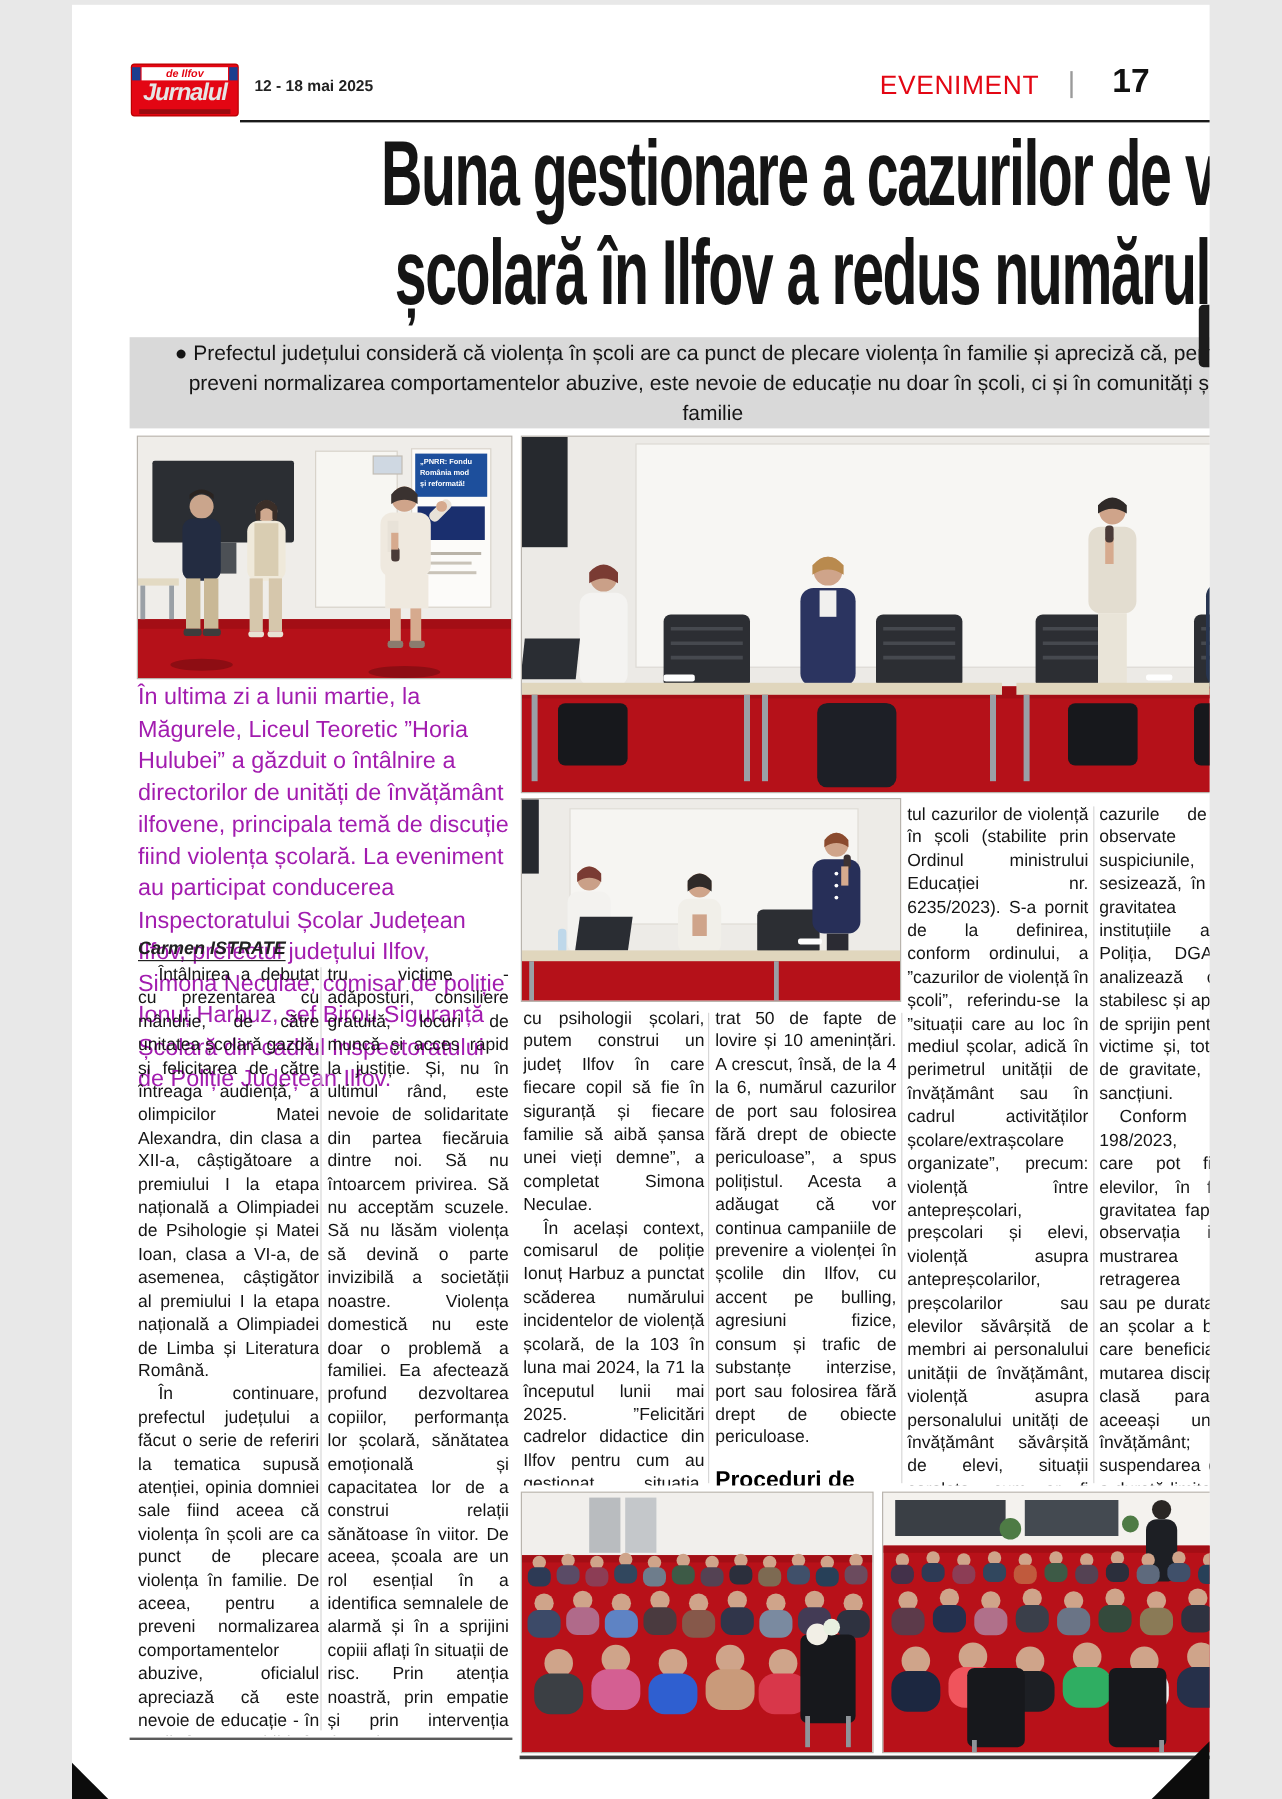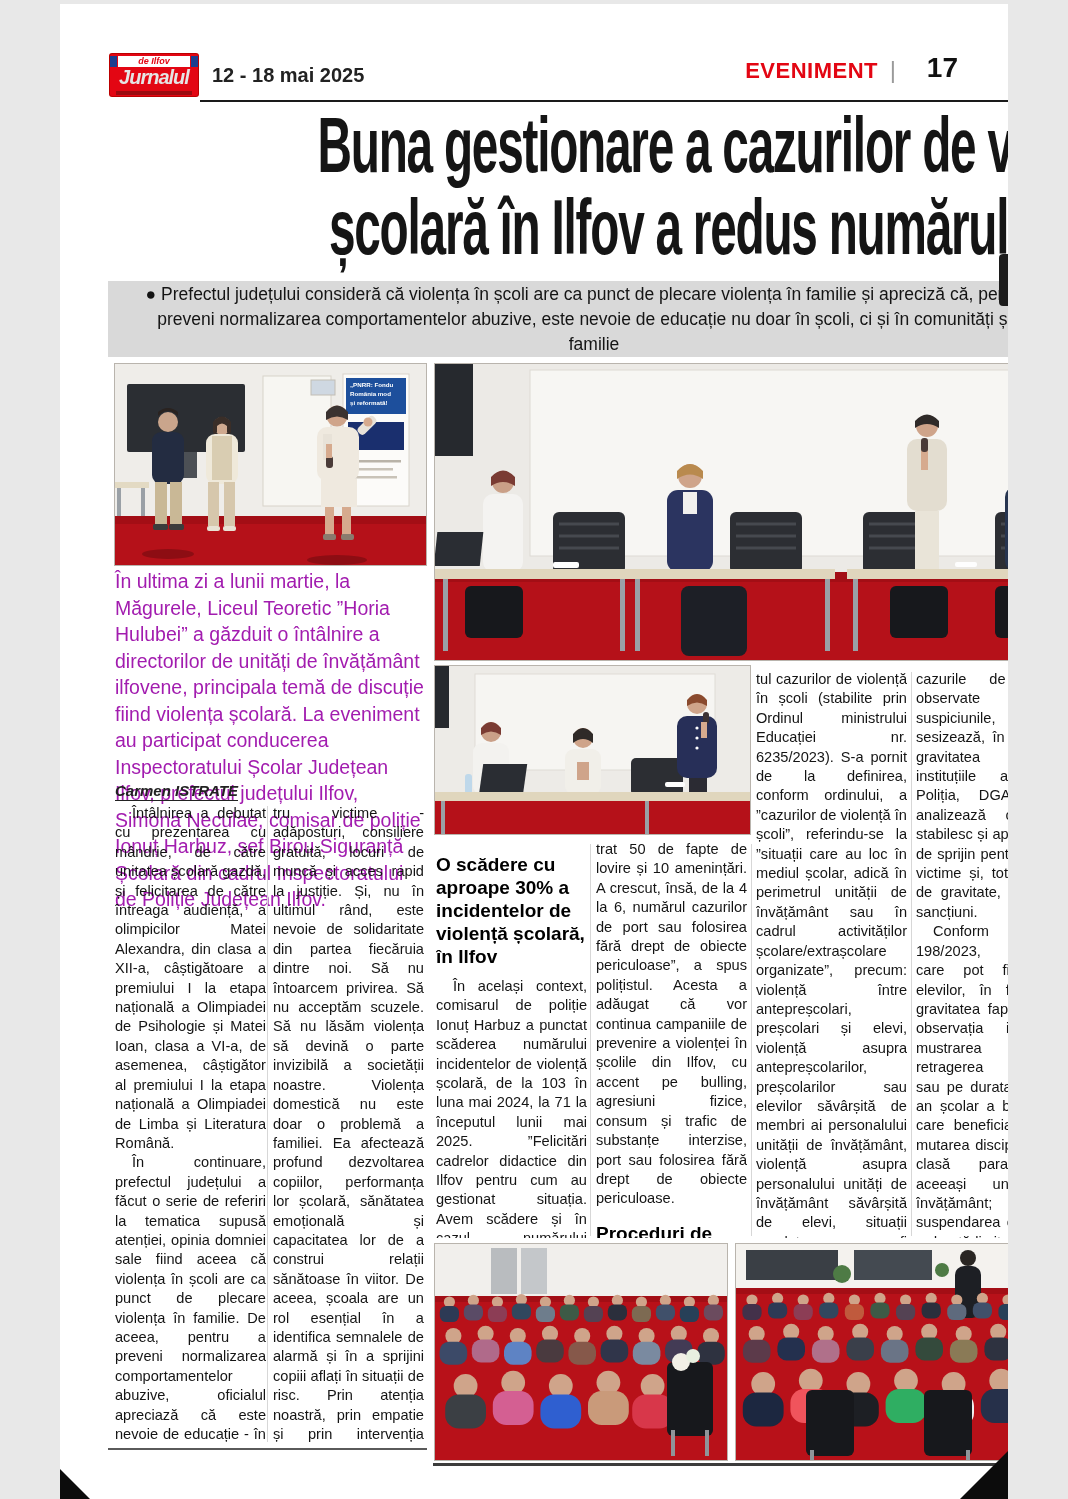--- a/index.html
+++ b/index.html
@@ -9,23 +9,23 @@
   .masthead{position:absolute;left:50px;top:50px;width:88px;height:42px;background:#e30613;
             border-radius:2px;box-shadow:0 0 0 1px #b00;}
   .masthead .topline{position:absolute;left:8px;right:8px;top:2px;height:11px;background:#fff;
             display:flex;align-items:center;justify-content:center;}
   .masthead .topline span{color:#e30613;font-size:9px;font-weight:bold;font-style:italic;line-height:9px;}
   .masthead .bluesq{position:absolute;top:2px;width:7px;height:11px;background:#1b3e8f;}
   .masthead .bluesq.l{left:0;} .masthead .bluesq.r{right:0;}
   .masthead .title{position:absolute;left:0;right:0;top:12px;text-align:center;color:#e5e5e5;
             font-size:20px;font-weight:bold;font-style:italic;letter-spacing:-1px;}
   .masthead .bottomstrip{position:absolute;left:6px;right:6px;bottom:1px;height:4px;background:#9b0b10;}
-  .hdr-date{position:absolute;left:152px;top:60px;font-size:20px;font-weight:bold;color:#222;}
+  .hdr-date{position:absolute;left:152px;top:60px;font-size:13px;font-weight:bold;color:#222;}
   .hdr-site{position:absolute;left:0;width:1068px;top:62px;text-align:center;font-size:15px;font-weight:bold;color:#111;}
-  .hdr-section{position:absolute;right:130px;top:54px;font-size:22px;font-weight:700;color:#e30613;letter-spacing:.5px;}
+  .hdr-section{position:absolute;right:142px;top:54px;font-size:22px;font-weight:400;color:#e30613;letter-spacing:.5px;}
   .hdr-div{position:absolute;right:112px;top:52px;font-size:24px;color:#9a9a9a;font-weight:normal;}
   .hdr-page{position:absolute;right:50px;top:48px;font-size:28px;font-weight:900;color:#111;}
   .hdr-rule{position:absolute;left:140px;top:96px;width:880px;height:2px;background:#1a1a1a;}
   
   .headline{position:absolute;left:0;top:100px;width:1068px;text-align:center;color:#151515;}
   .headline .hl-line{display:block;white-space:nowrap;font-size:77px;line-height:82px;font-weight:bold;letter-spacing:-2px;}
   .headline .hl-line>span{display:inline-block;transform:scaleX(.62);transform-origin:50% 50%;}
   
   .lede{position:absolute;left:48px;top:277px;width:972px;height:76px;background:#d9d9d9;
         display:flex;align-items:center;justify-content:center;}
@@ -382,21 +382,21 @@
 
   <div class="col" id="col1">
     <p>Întâlnirea a debutat cu prezentarea cu mândrie, de către unitatea școlară gazdă, și felicitarea de către întreaga audiență, a olimpicilor Matei Alexandra, din clasa a XII-a, câștigătoare a premiului I la etapa națională a Olimpiadei de Psihologie și Matei Ioan, clasa a VI-a, de asemenea, câștigător al premiului I la etapa națională a Olimpiadei de Limba și Literatura Română.</p>
     <p>În continuare, prefectul județului a făcut o serie de referiri la tematica supusă atenției, opinia domniei sale fiind aceea că violența în școli are ca punct de plecare violența în familie. De aceea, pentru a preveni normalizarea comportamentelor abuzive, oficialul apreciază că este nevoie de educație - în școli, în comunități, în familie.</p>
 
   </div>
   <div class="col" id="col2">
     <p class="cont">tru victime - adăposturi, consiliere gratuită, locuri de muncă și acces rapid la justiție. Și, nu în ultimul rând, este nevoie de solidaritate din partea fiecăruia dintre noi. Să nu întoarcem privirea. Să nu acceptăm scuzele. Să nu lăsăm violența să devină o parte invizibilă a societății noastre. Violența domestică nu este doar o problemă a familiei. Ea afectează profund dezvoltarea copiilor, performanța lor școlară, sănătatea emoțională și capacitatea lor de a construi relații sănătoase în viitor. De aceea, școala are un rol esențial în a identifica semnalele de alarmă și în a sprijini copiii aflați în situații de risc. Prin atenția noastră, prin empatie și prin intervenția timpurie, putem schimba destine”, a spus oficialul. Aceasta a mai adăugat că educația pe tema nonviolenței, respectului reciproc și gestionării conflictelor trebuie să devină o componentă constantă a activității la clasă. ”Trebuie să cunoașteți că întotdeauna combaterea violenței în familie este un efort colectiv. Fiecare dintre noi - profesor, părinte, membru al comunității - are un rol de jucat. Prin colaborare strânsă cu autoritățile locale, cu asistenții sociali,</p>
   </div>
   <div class="col" id="col3">
-    <h2>O scădere cu aproape 30% a incidentelor de violență școlară, în Ilfov</h2>
+    <p class="cont">cu psihologii școlari, putem construi un județ Ilfov în care fiecare copil să fie în siguranță și fiecare familie să aibă șansa unei vieți demne”, a completat Simona Neculae.</p>
     <p>În același context, comisarul de poliție Ionuț Harbuz a punctat scăderea numărului incidentelor de violență școlară, de la 103 în luna mai 2024, la 71 la începutul lunii mai 2025. ”Felicitări cadrelor didactice din Ilfov pentru cum au gestionat situația. Avem scădere și în cazul numărului incidentelor deosebite, de la 8 la 2, am înregis-</p>
   </div>
   <div class="col" id="col4">
     <p class="cont">trat 50 de fapte de lovire și 10 amenințări. A crescut, însă, de la 4 la 6, numărul cazurilor de port sau folosirea fără drept de obiecte periculoase”, a spus polițistul. Acesta a adăugat că vor continua campaniile de prevenire a violenței în școlile din Ilfov, cu accent pe bulling, agresiuni fizice, consum și trafic de substanțe interzise, port sau folosirea fără drept de obiecte periculoase.</p>
     <h2>Proceduri de urmat în gestionarea cazurilor de violență în școli</h2>
 
   </div>
   <div class="col" id="col5">
     <p class="cont">tul cazurilor de violență în școli (stabilite prin Ordinul ministrului Educației nr. 6235/2023). S-a pornit de la definirea, conform ordinului, a ”cazurilor de violență în școli”, referindu-se la ”situații care au loc în mediul școlar, adică în perimetrul unității de învățământ sau în cadrul activităților școlare/extrașcolare organizate”, precum: violență între antepreșcolari, preșcolari și elevi, violență asupra antepreșcolarilor, preșcolarilor sau elevilor săvârșită de membri ai personalului unității de învățământ, violență asupra personalului unități de învățământ săvârșită de elevi, situații corelate, cum ar fi suspiciunea de port sau folosire fără drept de obiecte periculoase, implicare în infracțiuni (furt, tâlhărie), consum de substanțe psihoactive, suspiciuni de violență asupra copilului în afara mediului școlar.</p>
 

